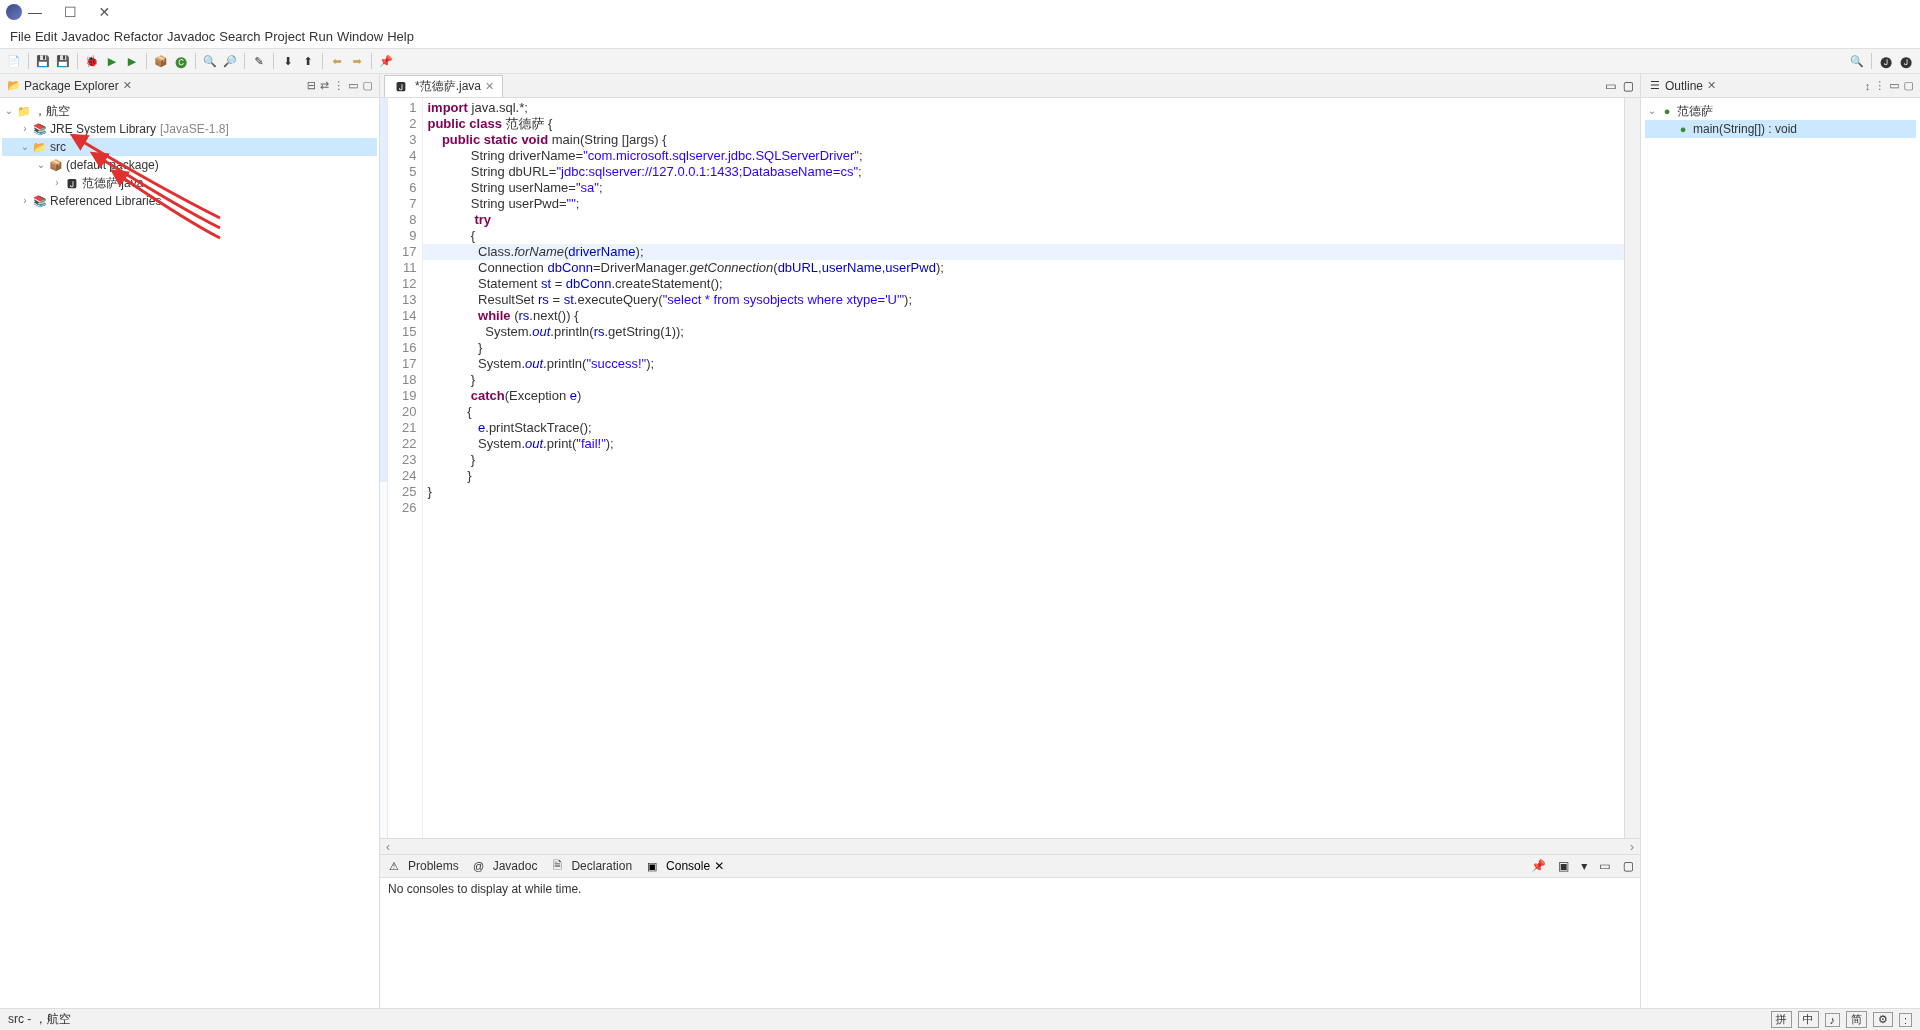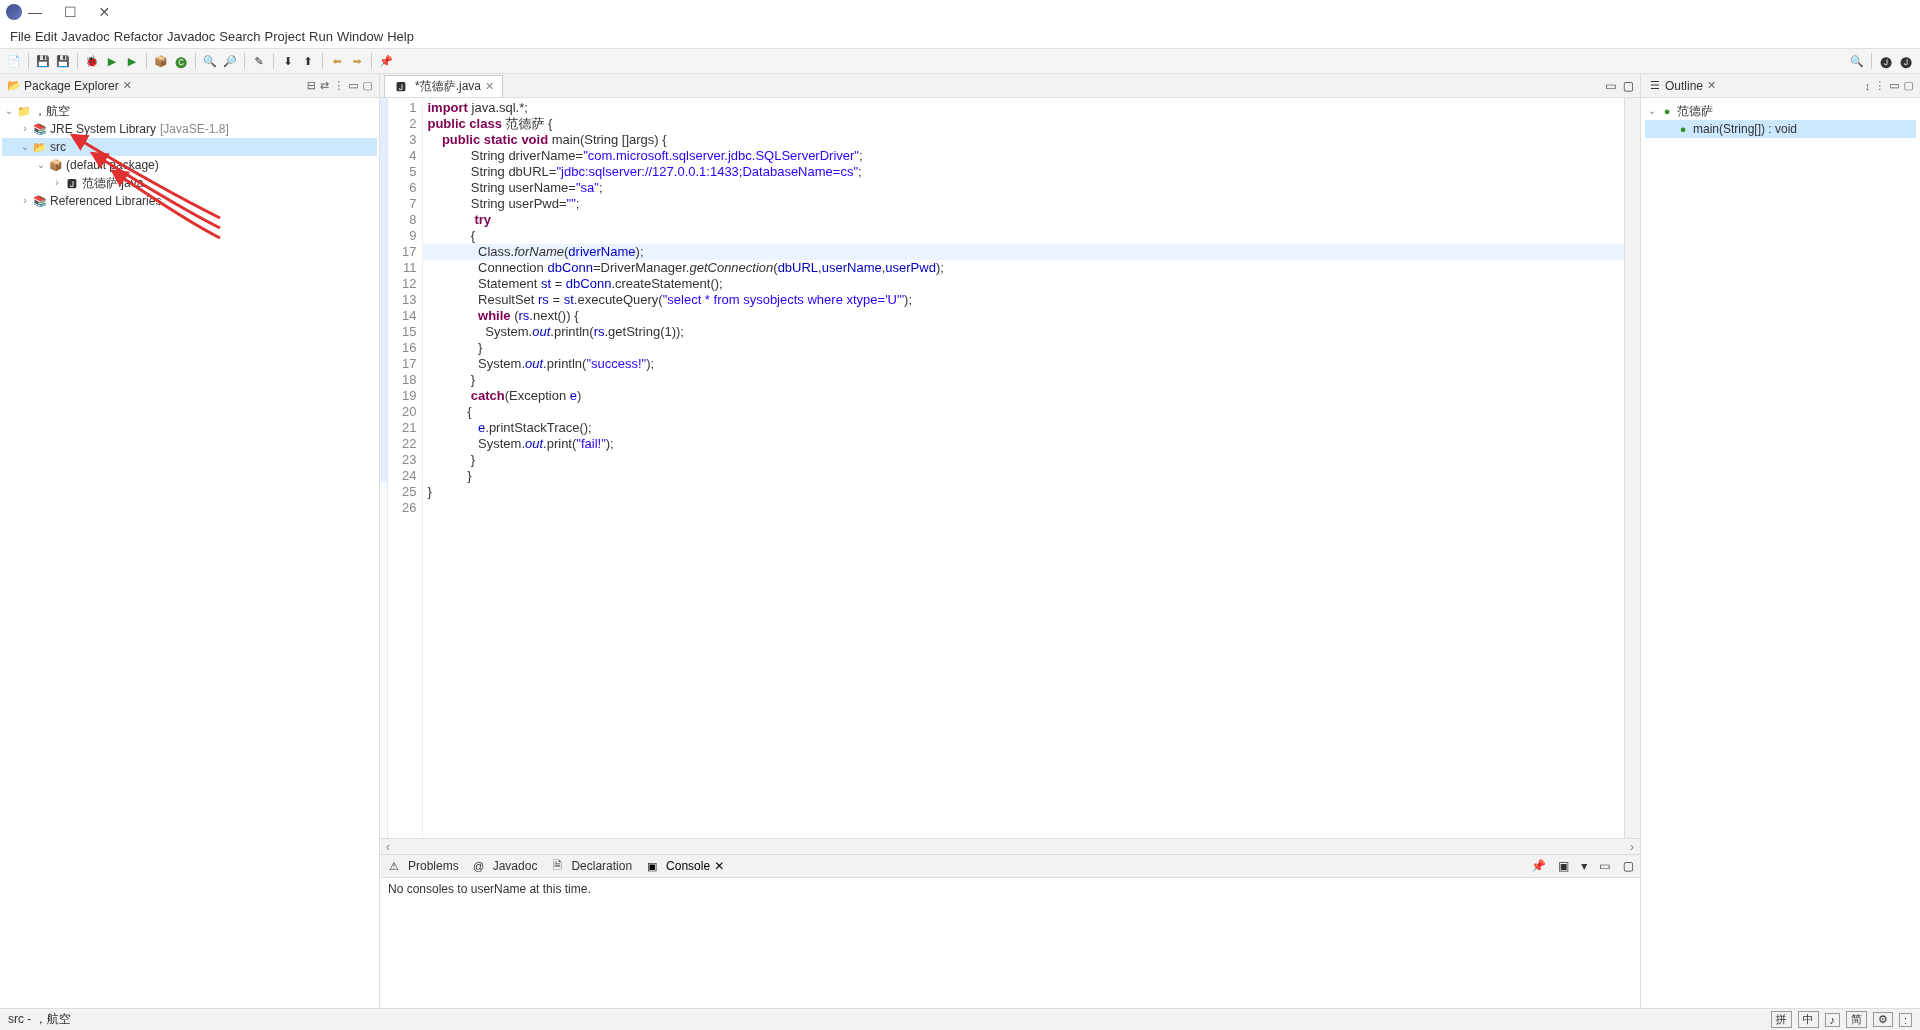--- a/index.html
+++ b/index.html
@@ -271,21 +271,21 @@
           <span class="hicon">✕</span>
         </div>
       <span class="spacer"></span>
       <span class="hicon">📌</span>
       <span class="hicon">▣</span>
       <span class="hicon">▾</span>
       <span class="hicon">▭</span>
       <span class="hicon">▢</span>
     </div>
     <div class="console-body">
-      <span>No consoles to userName at this time.</span>
+      <span>No consoles to display at while time.</span>
     </div>
   </div>
 
   <div class="right-panel">
     <div class="panel-header">
       <span class="ticon">☰</span>
       <span>Outline</span>
       <span class="hicon">✕</span>
       <span class="spacer"></span>
       <span class="hicon">↕</span>

